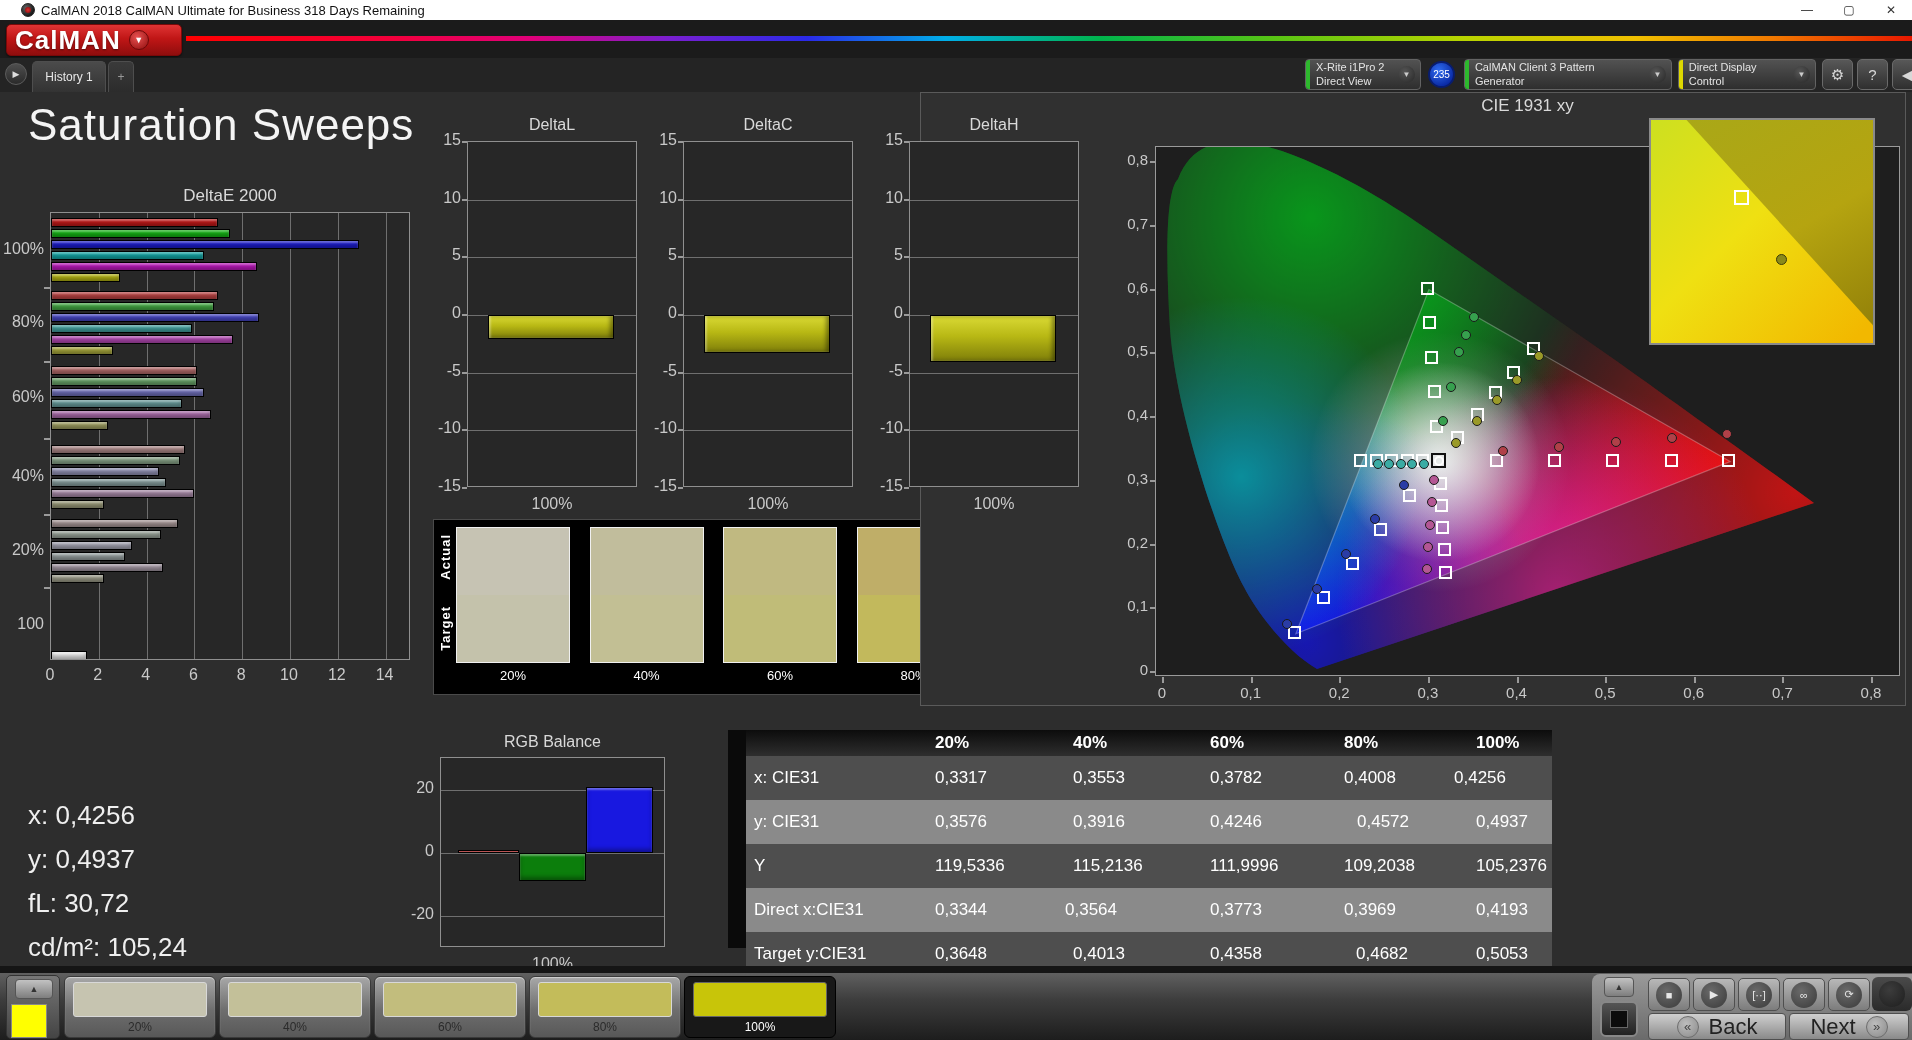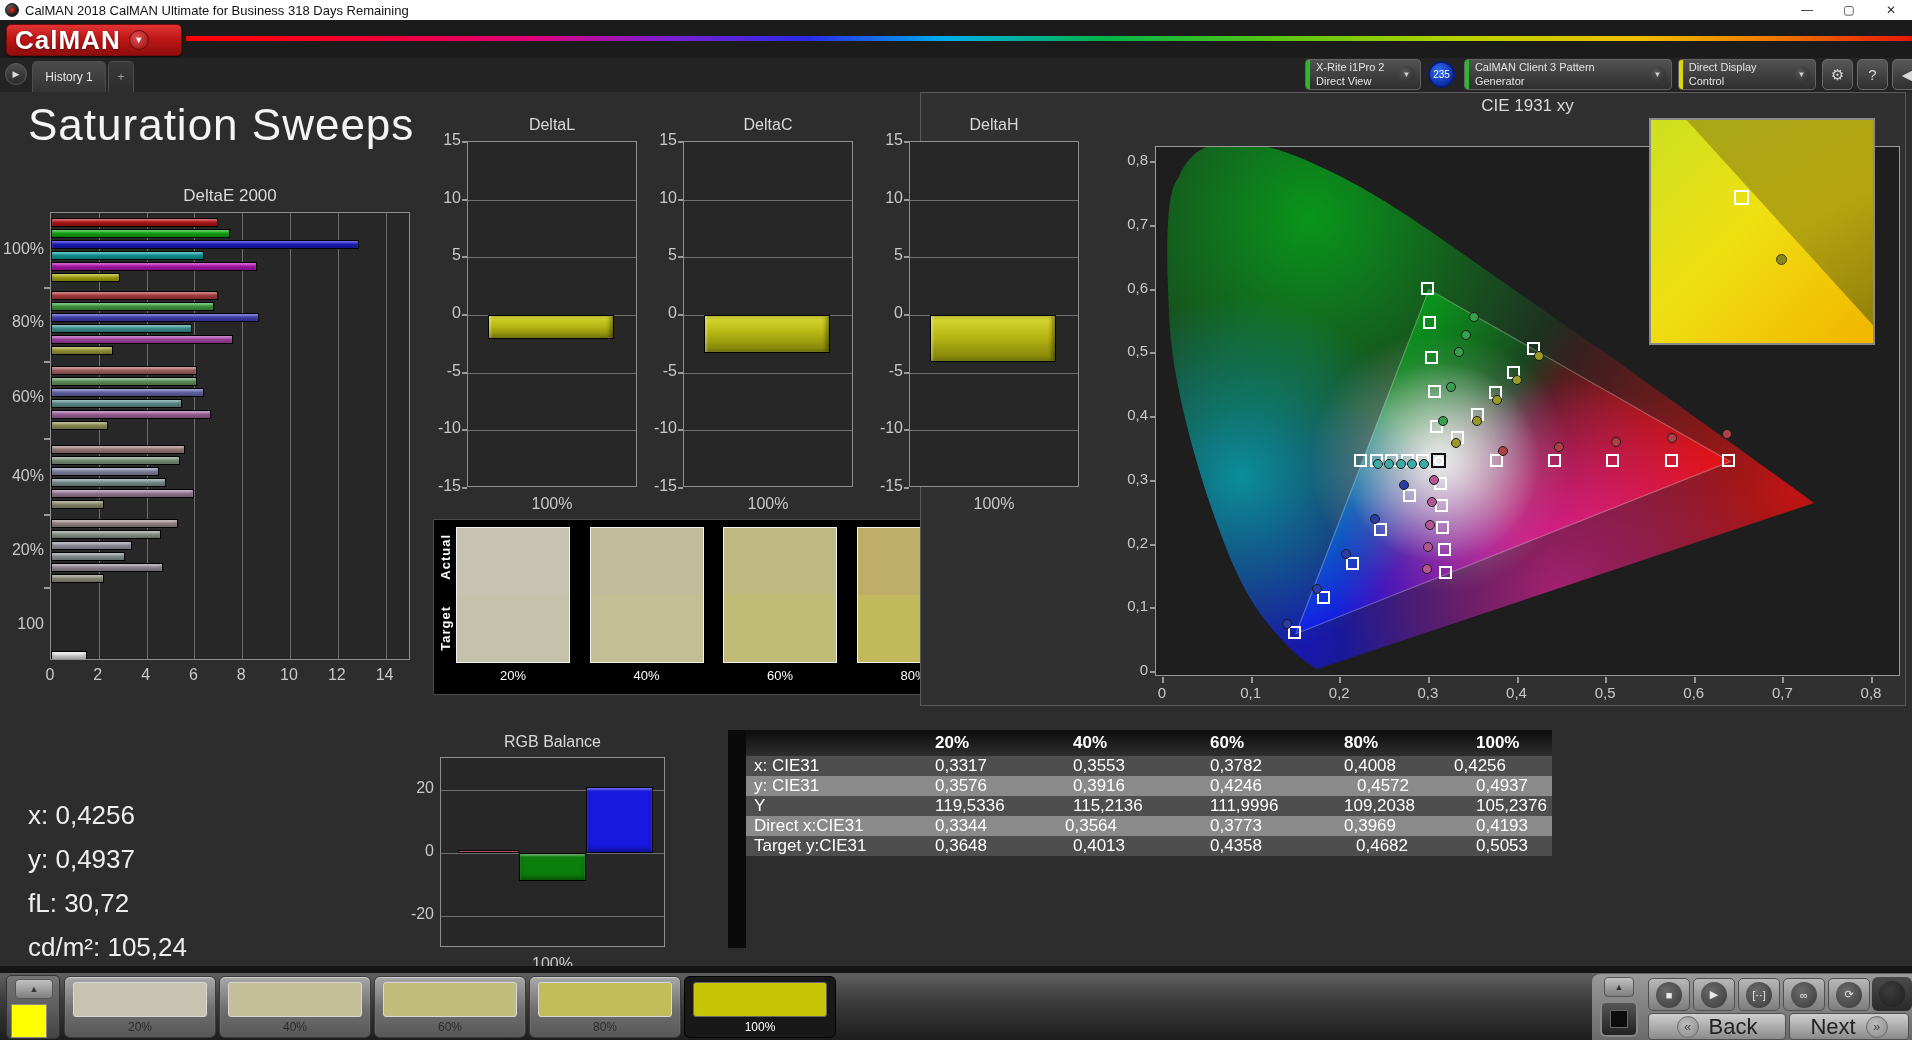--- a/index.html
+++ b/index.html
@@ -1,20 +1,20 @@
 <!DOCTYPE html>
 <html><head>
 <meta charset="utf-8">
 <style>
   * { box-sizing: border-box; margin: 0; padding: 0; }
   body { margin:0; background:#000; font-family:"Liberation Sans", sans-serif; }
   #app { position:relative; width:1912px; height:1040px; overflow:hidden; background:#2d2d2d; }
 
   
-  .titlebar { position:absolute; left:0; top:0; width:1912px; height:20px; background:#ffffff; display:flex; align-items:center; }
+  .titlebar { position:absolute; left:0; top:0; width:1912px; height:20px; background:#ffffff; display:flex; align-items:center;padding-left:16px; }
   .app-ico { width:14px; height:14px; border-radius:50%; margin:0 6px 0 5px;
              background:radial-gradient(circle at 35% 35%, #666 0%, #1a1a1a 70%); border:1px solid #222; position:relative; }
   .app-ico::after{ content:""; position:absolute; inset:3px; border-radius:50%; background:radial-gradient(circle,#e03030,#7a0a0a); }
   .titlebar-text { font-size:13px; color:#111; }
   .win-controls { margin-left:auto; display:flex; height:100%; }
   .win-btn { width:42px; height:100%; display:flex; align-items:center; justify-content:center; font-size:12px; color:#333; }
 
   
   .header { position:absolute; left:0; top:20px; width:1912px; height:38px; background:#1b1b1b; }
   .logo { position:absolute; left:6px; top:4px; width:176px; height:32px; border-radius:5px;
@@ -79,21 +79,21 @@
   .m-square { position:absolute; border:2px solid #fff; background:transparent; }
   .m-circle { position:absolute; border-radius:50%; border:1px solid #1a1a1a; }
 
   
   .cur-title { position:absolute; left:28px; top:742px; font-size:31px; font-weight:300; color:#f2f2f2; }
   .cur-line { position:absolute; left:28px; font-size:26px; font-weight:300; color:#efefef; }
 
   
   .dtable { position:absolute; left:746px; top:730px; width:806px; }
   .dt-blackstrip { position:absolute; left:728px; top:730px; width:18px; height:218px; background:#0a0a0a; }
-  .dt-row { position:relative; width:100%; height:20px; }
+  .dt-row { position:relative; width:100%; height:44px; }
   .dt-header { height:26px; background:linear-gradient(180deg,#0c0c0c,#2e2e2e); }
   .dt-cell { position:absolute; top:0; height:100%; display:flex; align-items:center; color:#fff; font-size:17px; }
 
   
   .bottom-sep { position:absolute; left:0; top:966px; width:1912px; height:7px; background:#151515; }
   .bottombar { position:absolute; left:0; top:973px; width:1912px; height:67px;
                background:linear-gradient(180deg,#606060 0%,#3d3d3d 40%,#1d1d1d 100%); }
   .mini-panel { position:absolute; left:6px; top:2px; width:54px; height:64px; border-radius:5px; background:linear-gradient(180deg,#777,#444); border:1px solid #333; }
   .arrow-btn { position:absolute; border-radius:4px; background:linear-gradient(180deg,#c2c2c2,#7e7e7e); border:1px solid #555;
                display:flex; align-items:center; justify-content:center; color:#333; font-size:9px; }

